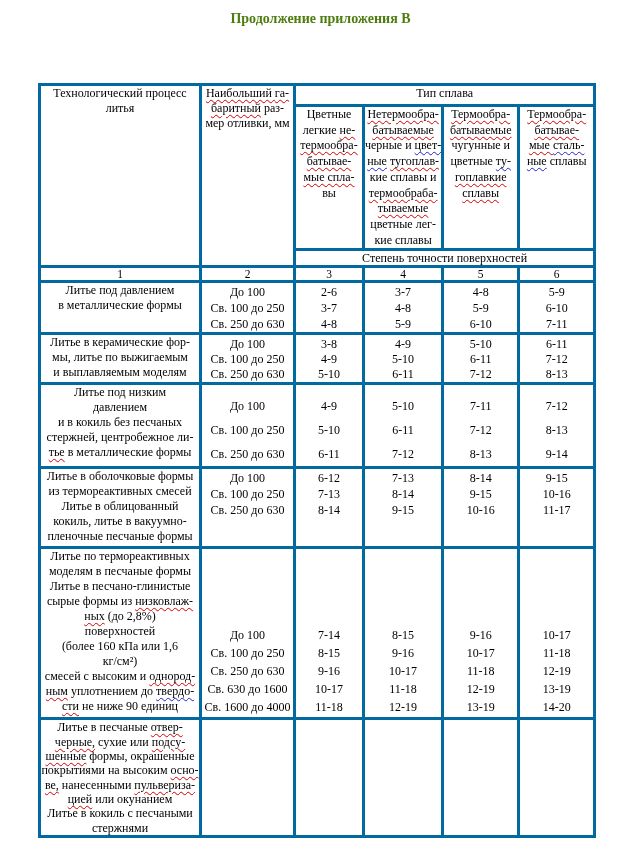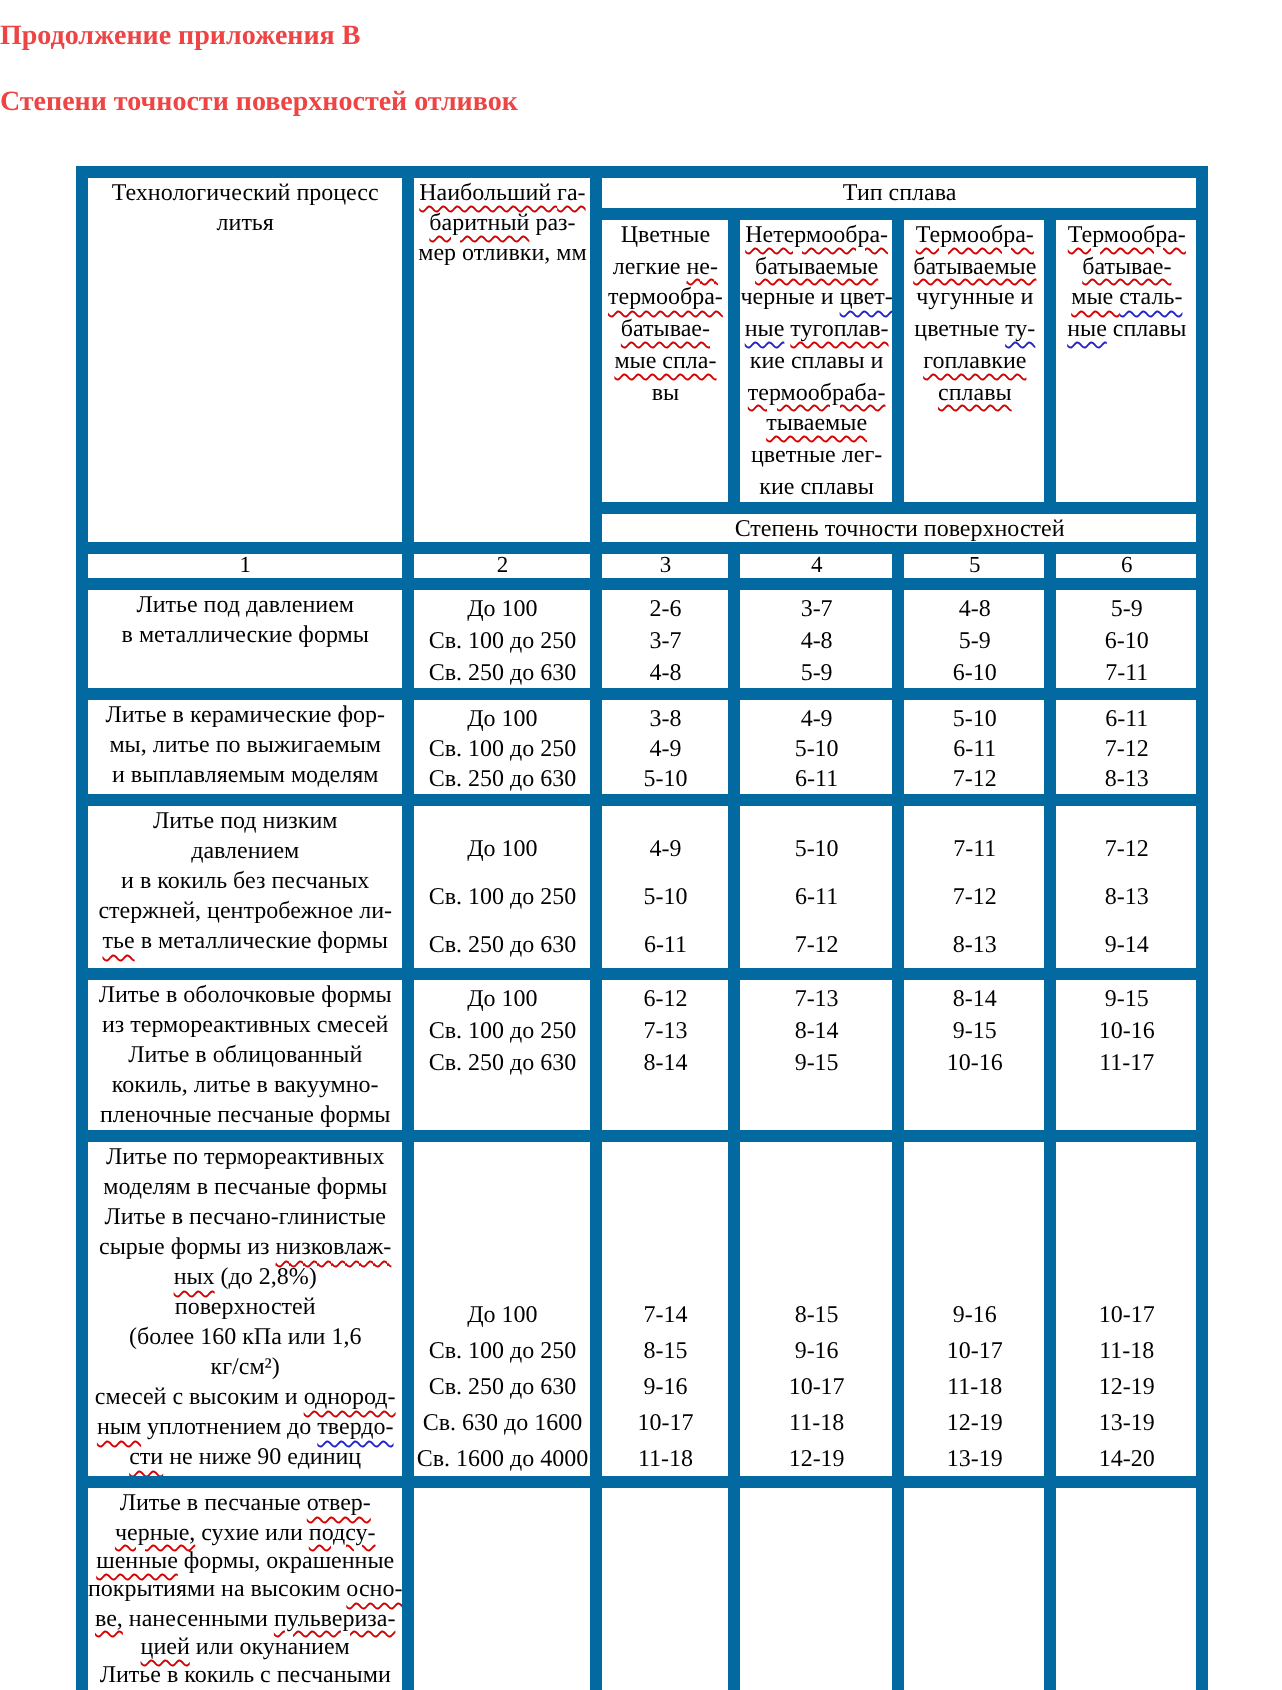--- a/index.html
+++ b/index.html
@@ -5,34 +5,34 @@
   html, body { margin: 0; padding: 0; }
   body {
     width: 641px; height: 845px;
     background: #ffffff;
     color: #000000;
     font-family: "Liberation Serif", "DejaVu Serif", serif;
     overflow: hidden;
   }
   .page { position: relative; width: 641px; height: 845px; }
   .doc-title {
-    font-weight: bold; font-size: 14px; line-height: 16px;
-    color: #ef4444;
+    text-align: center; font-weight: bold; font-size: 14px; line-height: 16px;
+    color: #4d7c0f;
   }
   .doc-title.first { padding-top: 11px; }
   .doc-title.second { padding-top: 17px; }
 
   table.main {
     border-collapse: collapse;
     table-layout: fixed;
     position: absolute;
     left: 38px; top: 83px;
   }
   table.main td {
-    border: 6px solid #0369a1;
+    border: 3px solid #0369a1;
     padding: 0;
     font-size: 12px;
     line-height: 15px;
     text-align: center;
     vertical-align: top;
     overflow: hidden;
   }
   col.c1 { width: 161px; } col.c2 { width: 94px; } col.c3 { width: 69px; }
   col.c4 { width: 79px; }  col.c5 { width: 76px; } col.c6 { width: 76px; }
 
@@ -73,21 +73,20 @@
     text-decoration-color: var(--gr-color, #2323c8);
     text-decoration-thickness: 1px;
     text-underline-offset: 2px;
   }
 </style>
 </head>
 <body>
 
 <div class="page">
   <div class="doc-title first">Продолжение приложения В</div>
-  <div class="doc-title second">Степени точности поверхностей отливок</div>
 
   <table class="main">
     <colgroup>
       <col class="c1">
         <col class="c2">
         <col class="c3">
         <col class="c4">
         <col class="c5">
         <col class="c6">
     </colgroup>

